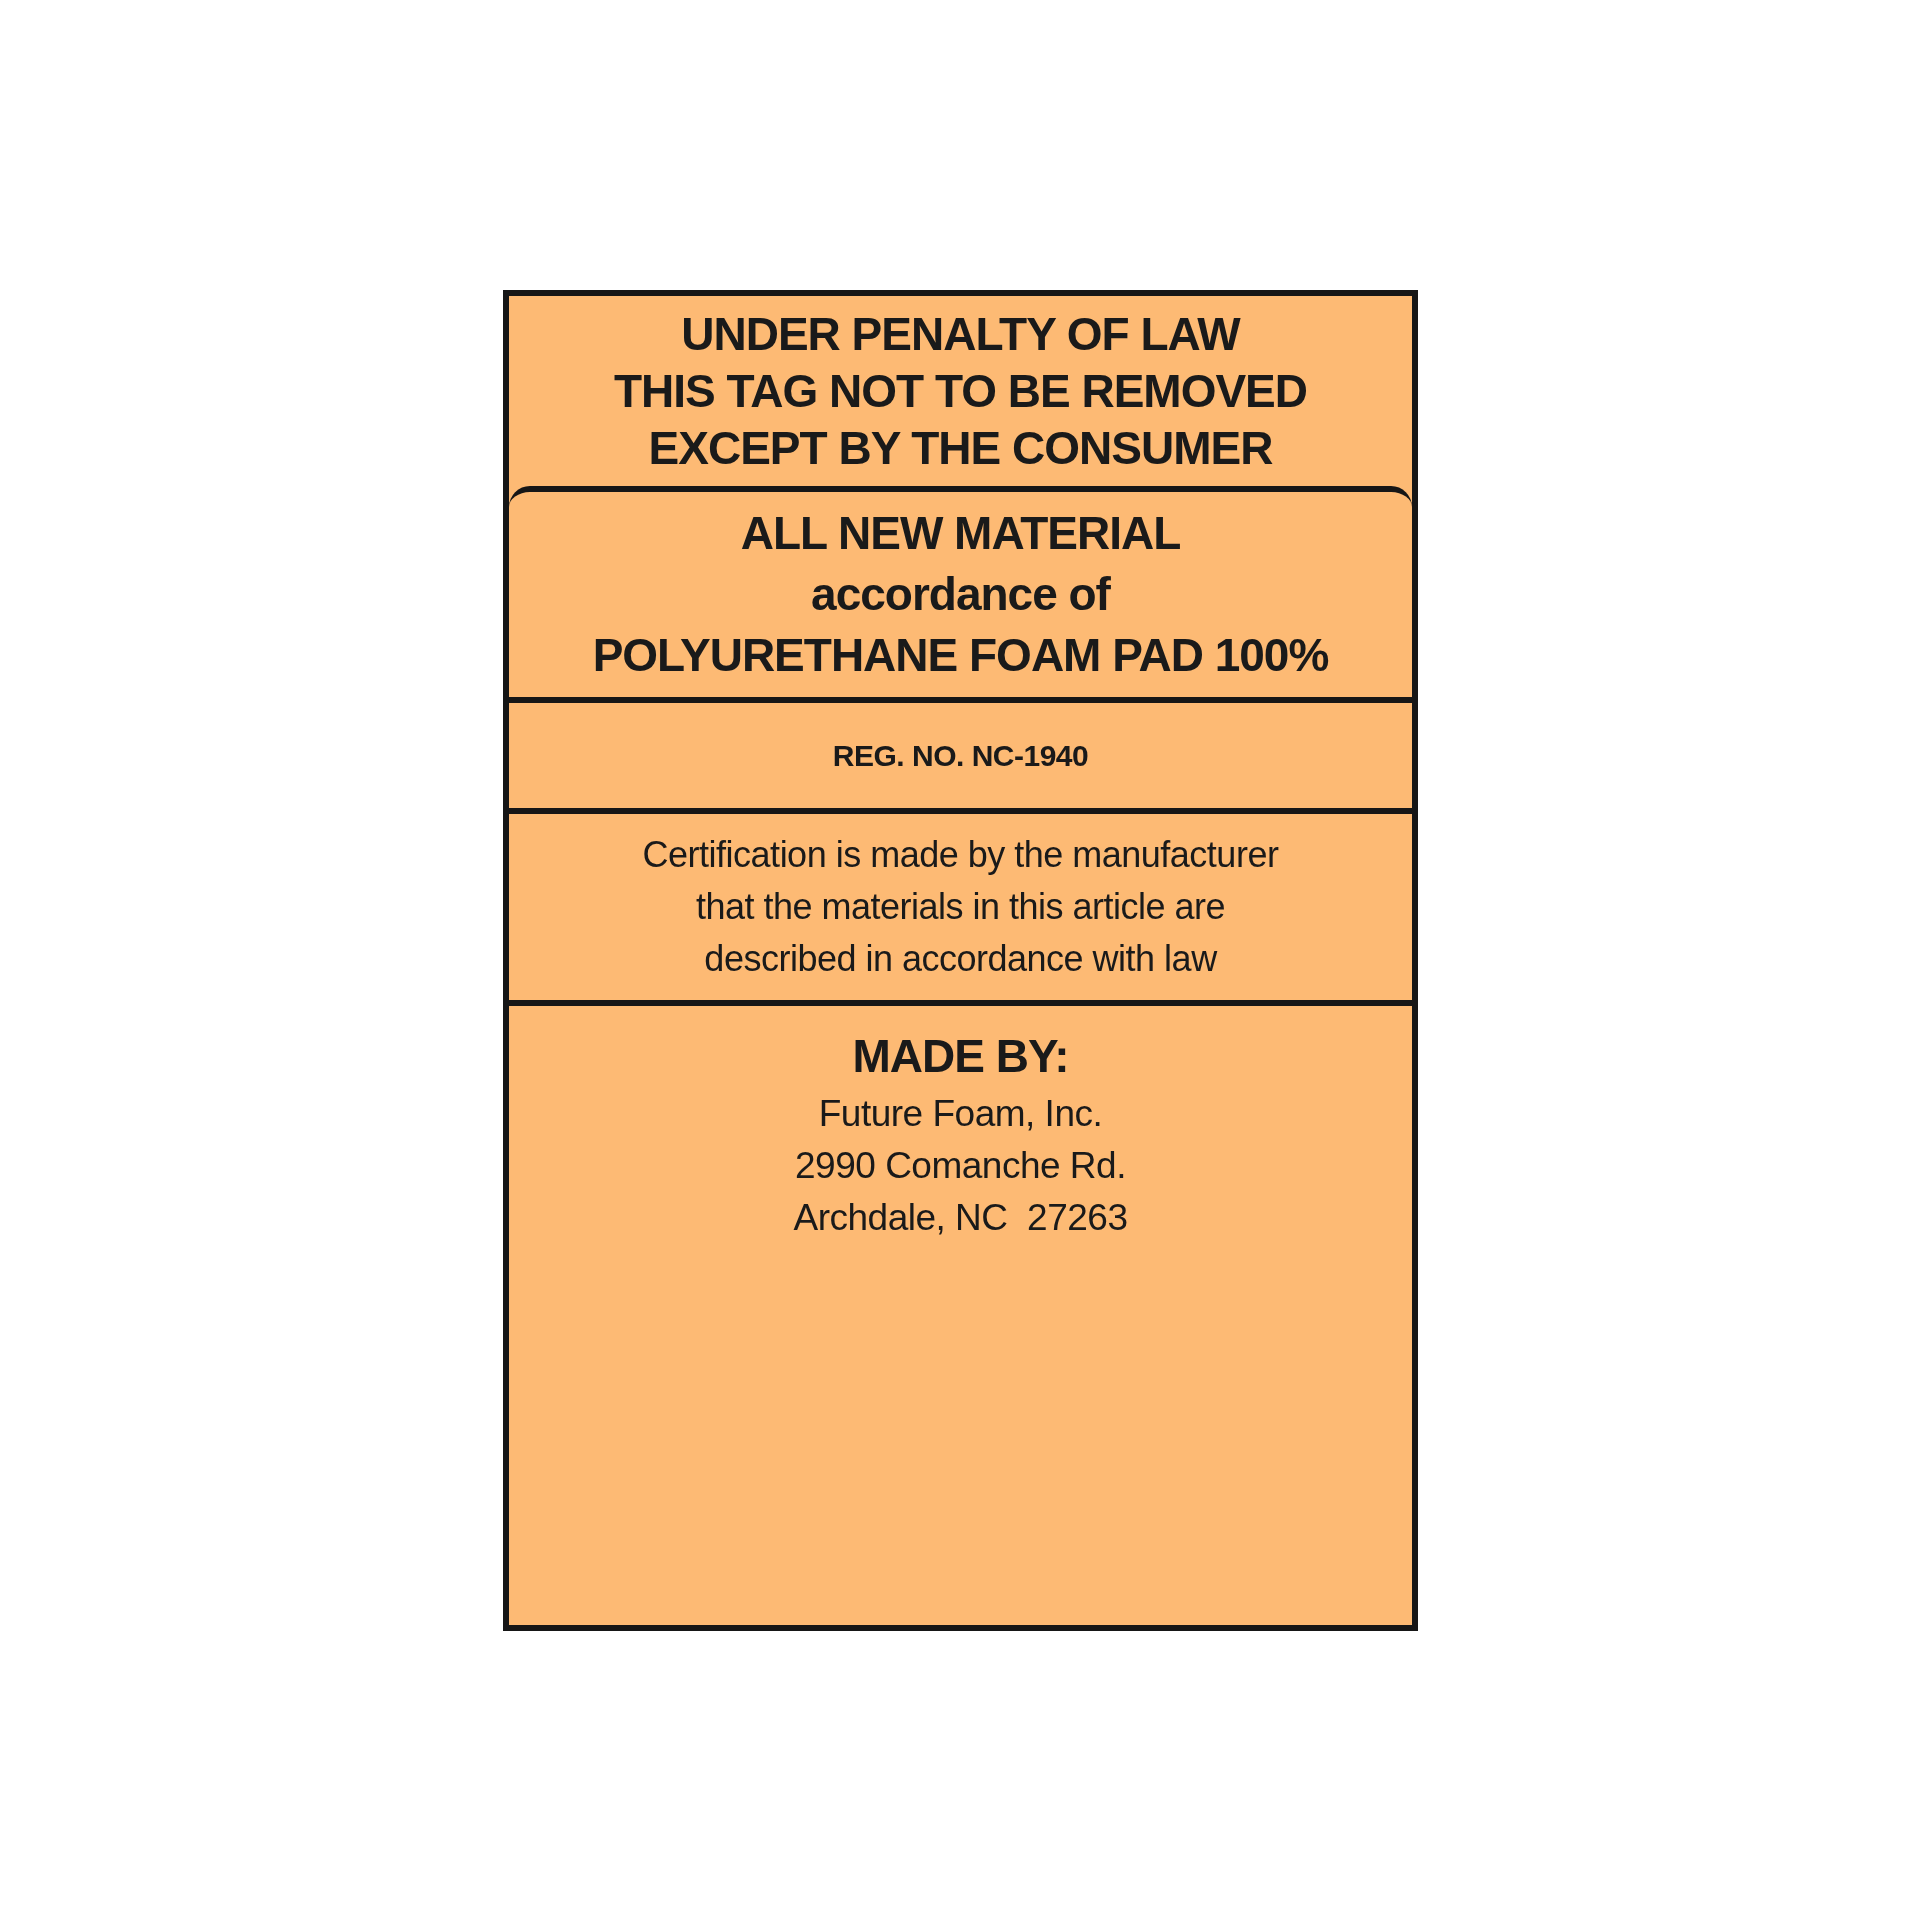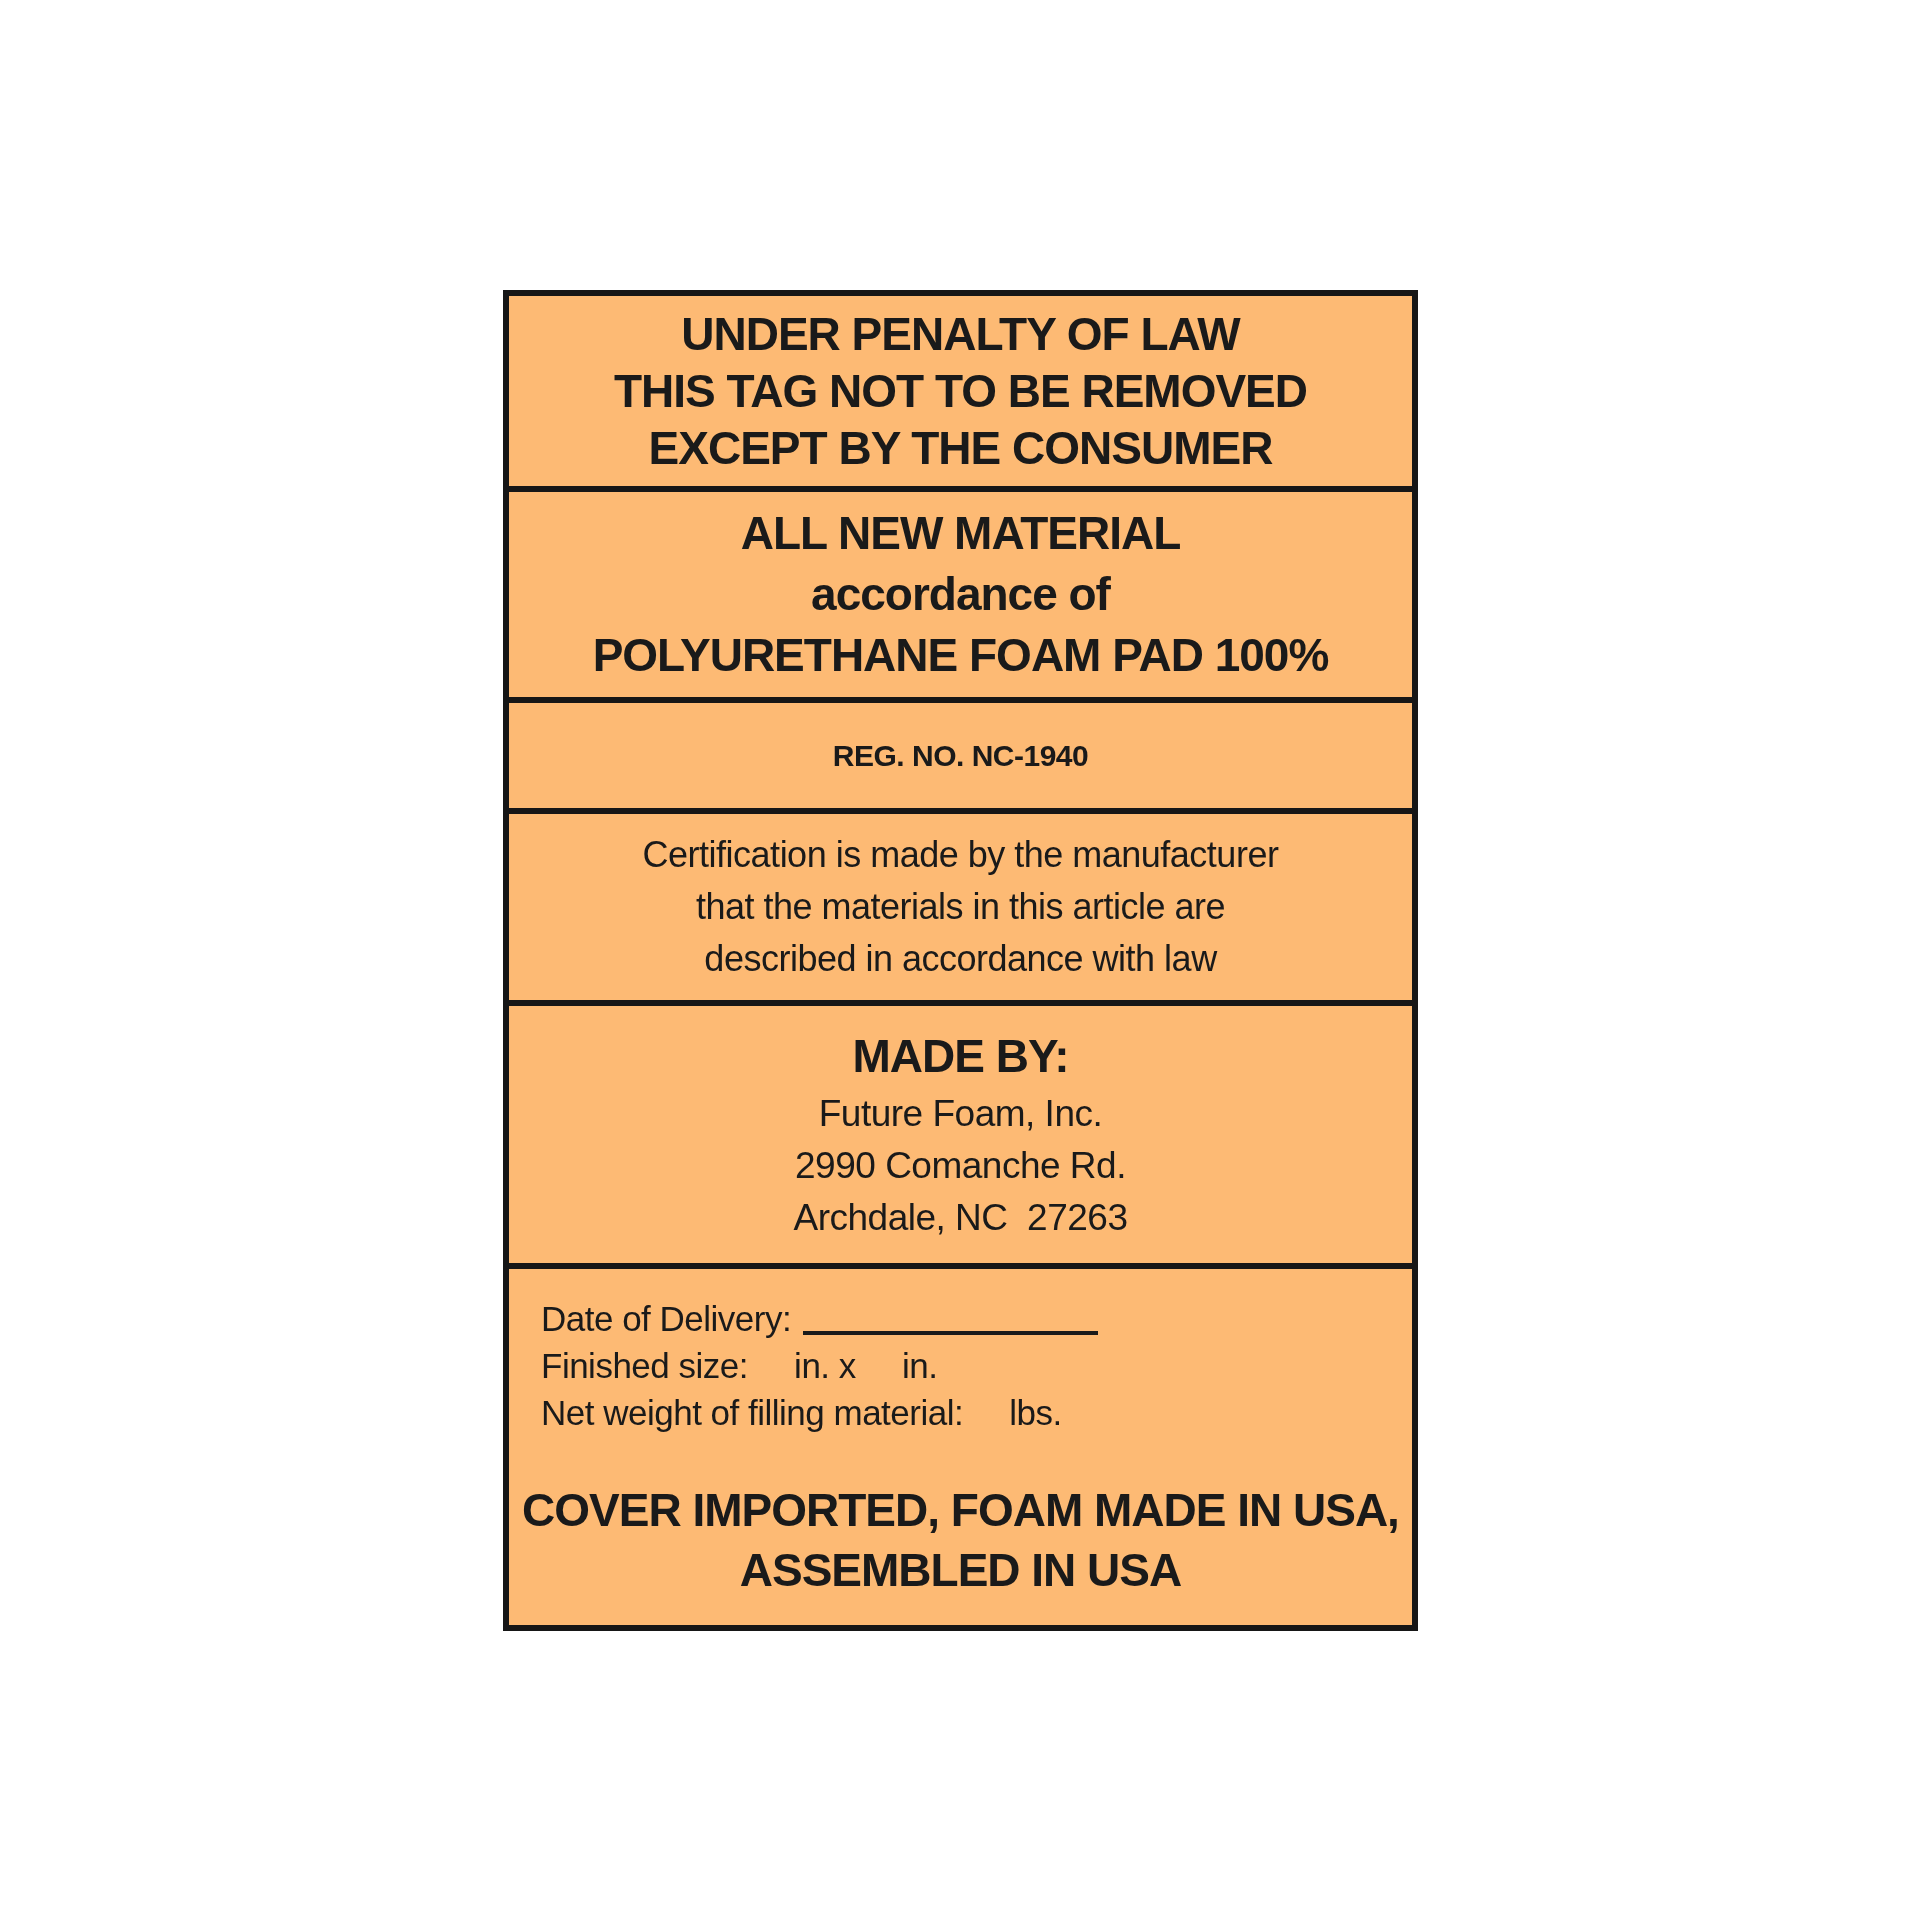--- a/index.html
+++ b/index.html
@@ -49,21 +49,21 @@
     white-space: pre;
   }
   .regular-line {
     font-weight: 400;
     font-size: 36px;
     letter-spacing: -0.5px;
     white-space: pre;
   }
   .s1 { height: 190px; }
   .s1 .bold-line { line-height: 57px; }
-  .s2 { height: 211px; }
+  .s2 { height: 211px; border-radius: 21px; }
   .s2 .bold-line { line-height: 61px; }
   .s3 { height: 111px; }
   .s4 { height: 192px; }
   .s4 .regular-line { line-height: 52px; }
   .s5 { height: 263px; }
   .s5 .made-by-heading { line-height: 63px; }
   .s5 .regular-line { font-size: 37px; line-height: 52px; }
   .s6 {
     height: 366px;
     justify-content: flex-start;
@@ -121,26 +121,15 @@
     <div class="regular-line">described in accordance with law</div>
   </div>
 
   <div class="section s5">
     <div class="bold-line made-by-heading">MADE BY:</div>
     <div class="regular-line">Future Foam, Inc.</div>
     <div class="regular-line">2990 Comanche Rd.</div>
     <div class="regular-line">Archdale, NC  27263</div>
   </div>
 
-  <div class="section s6">
-    <div class="details-block">
-      <div class="detail-line"><span>Date of Delivery:</span><span class="fill-in-underline"></span></div>
-      <div class="detail-line">Finished size:     in. x     in.</div>
-      <div class="detail-line">Net weight of filling material:     lbs.</div>
-    </div>
-    <div class="origin-block">
-      <div class="bold-line">COVER IMPORTED, FOAM MADE IN USA,</div>
-      <div class="bold-line">ASSEMBLED IN USA</div>
-    </div>
-  </div>
 
 </div>
 
 
 </body></html>

